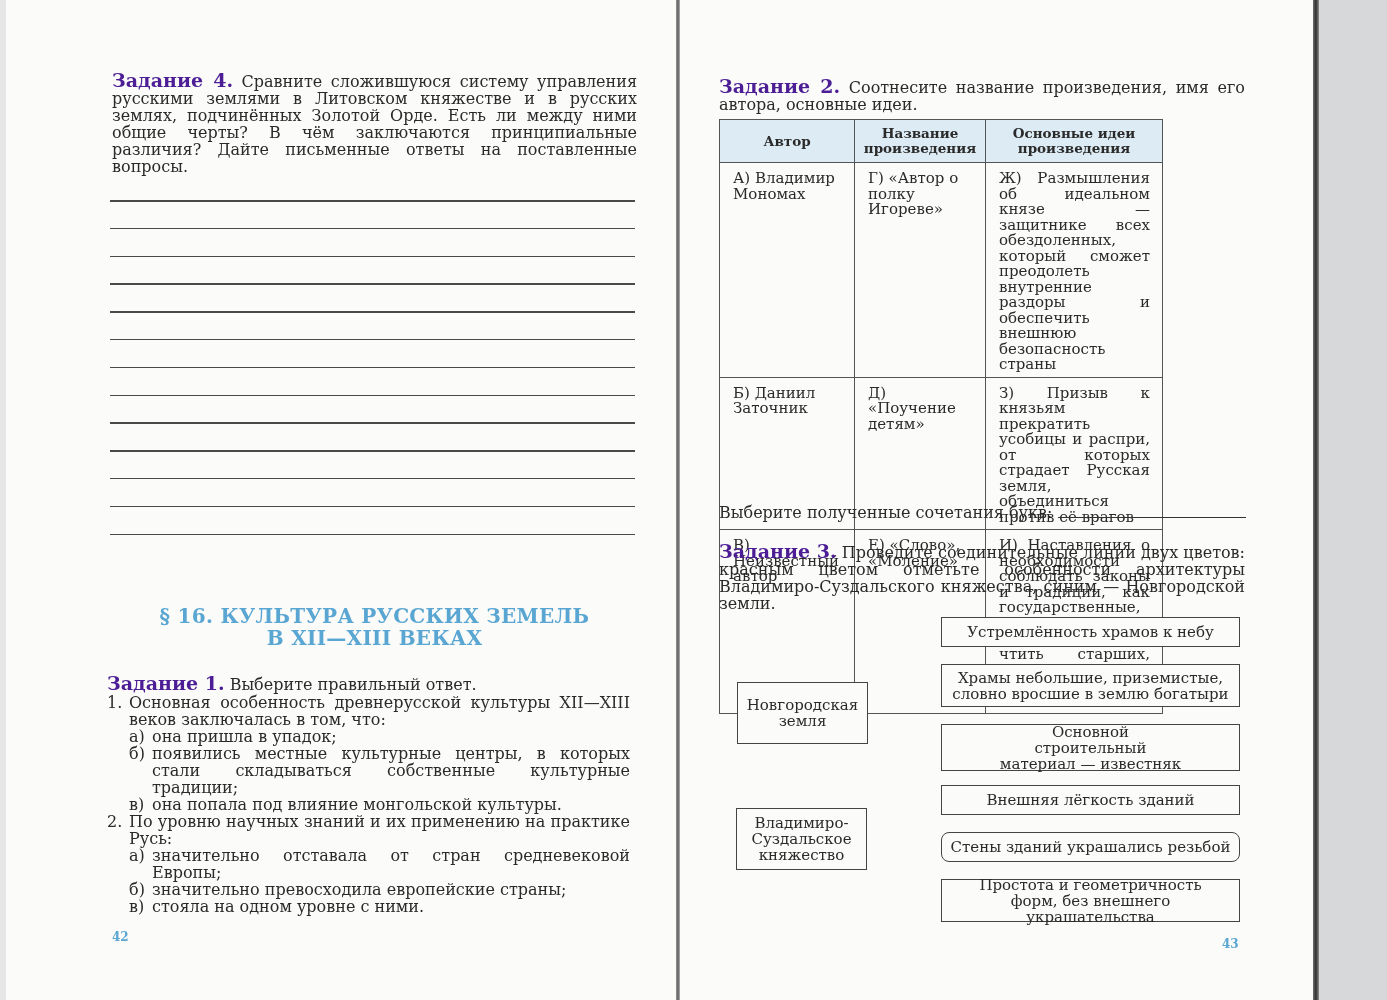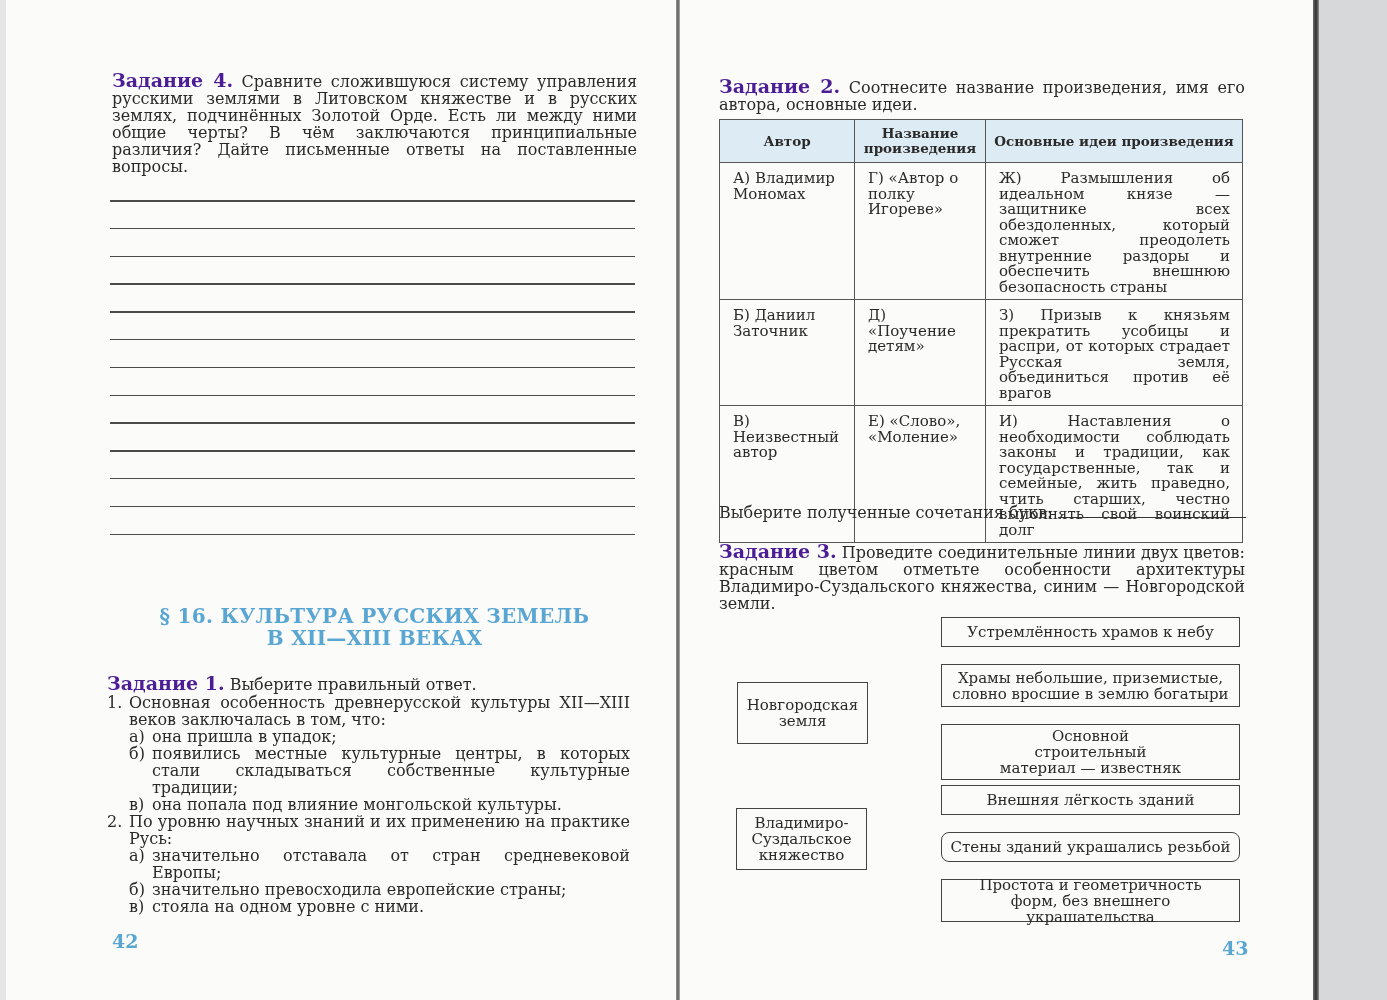--- a/index.html
+++ b/index.html
@@ -26,25 +26,25 @@
   .line { height:1.5px; background:#4a4a4a; margin-bottom:26.3px; }
   .section-title { left:112px; top:605px; width:525px; text-align:center; color:#5aa6d2; font-weight:bold; font-size:20px; line-height:22px; letter-spacing:0.3px; }
   .t1 { left:107px; top:672px; width:523px; }
   .q { font-size:16px; line-height:17px; }
   .q-num { display:flex; }
   .q-num .n { width:22px; flex:none; }
   .q-num .txt { flex:1; text-align:justify; }
   .opt { display:flex; margin-left:22px; }
   .opt .n { width:23px; flex:none; }
   .opt .txt { flex:1; text-align:justify; }
-  .page-num { font-weight:bold; color:#5aa6d2; font-size:19px; }
+  .page-num { font-weight:bold; color:#5aa6d2; font-size:12px; }
 
   
   .t2 { left:719px; top:78px; width:526px; }
-  table.works { position:absolute; left:719px; top:119px; width:524px; border-collapse:collapse; font-size:15px; line-height:15.5px;padding-left:26px; }
+  table.works { position:absolute; left:719px; top:119px; width:444px; border-collapse:collapse; font-size:15px; line-height:15.5px;padding-left:26px; }
   table.works th { background:#dcebf4; font-size:13.5px; font-weight:bold; line-height:15px; height:38px; border:1.5px solid #555; text-align:center; padding:2px 6px; }
   table.works td { border:1.5px solid #555; vertical-align:top; padding:8px 12px 4px 13px; }
   table.works td.c3 { text-align:justify; padding-right:12px; }
   .answer-row { left:719px; top:503px; width:527px; display:flex; align-items:flex-end; font-size:16px; }
   .answer-line { flex:1; height:1.5px; background:#333; margin-left:6px; margin-bottom:4px; }
   .t3 { left:719px; top:543px; width:526px; }
   .box { position:absolute; border:1.5px solid #444; background:#fbfbfa; text-align:center; font-size:15px; line-height:16px; display:flex; align-items:center; justify-content:center; box-sizing:border-box; }
 </style>
 </head>
 <body>
@@ -183,21 +183,21 @@
 <div class="box" style="left:736px; top:808px; width:131px; height:62px;">
   <span>Владимиро-Суздальское княжество</span>
 </div>
 
 <div class="box" style="left:941px; top:617px; width:299px; height:30px;">
   <span>Устремлённость храмов к небу</span>
 </div>
 <div class="box" style="left:941px; top:664px; width:299px; height:43px;">
   <span>Храмы небольшие, приземистые, словно вросшие в землю богатыри</span>
 </div>
-<div class="box" style="left:941px; top:724px; width:299px; height:56px;text-align:center;">
+<div class="box" style="left:941px; top:724px; width:299px; height:47px;text-align:center;">
   <span style="display:block; width:190px;">Основной строительный материал — известняк</span>
 </div>
 <div class="box" style="left:941px; top:785px; width:299px; height:30px;">
   <span>Внешняя лёгкость зданий</span>
 </div>
 <div class="box" style="left:941px; top:832px; width:299px; height:30px;border-radius:8px;">
   <span>Стены зданий украшались резьбой</span>
 </div>
 <div class="box" style="left:941px; top:879px; width:299px; height:43px;">
   <span style="display:block; width:270px;">Простота и геометричность форм, без внешнего украшательства</span>

